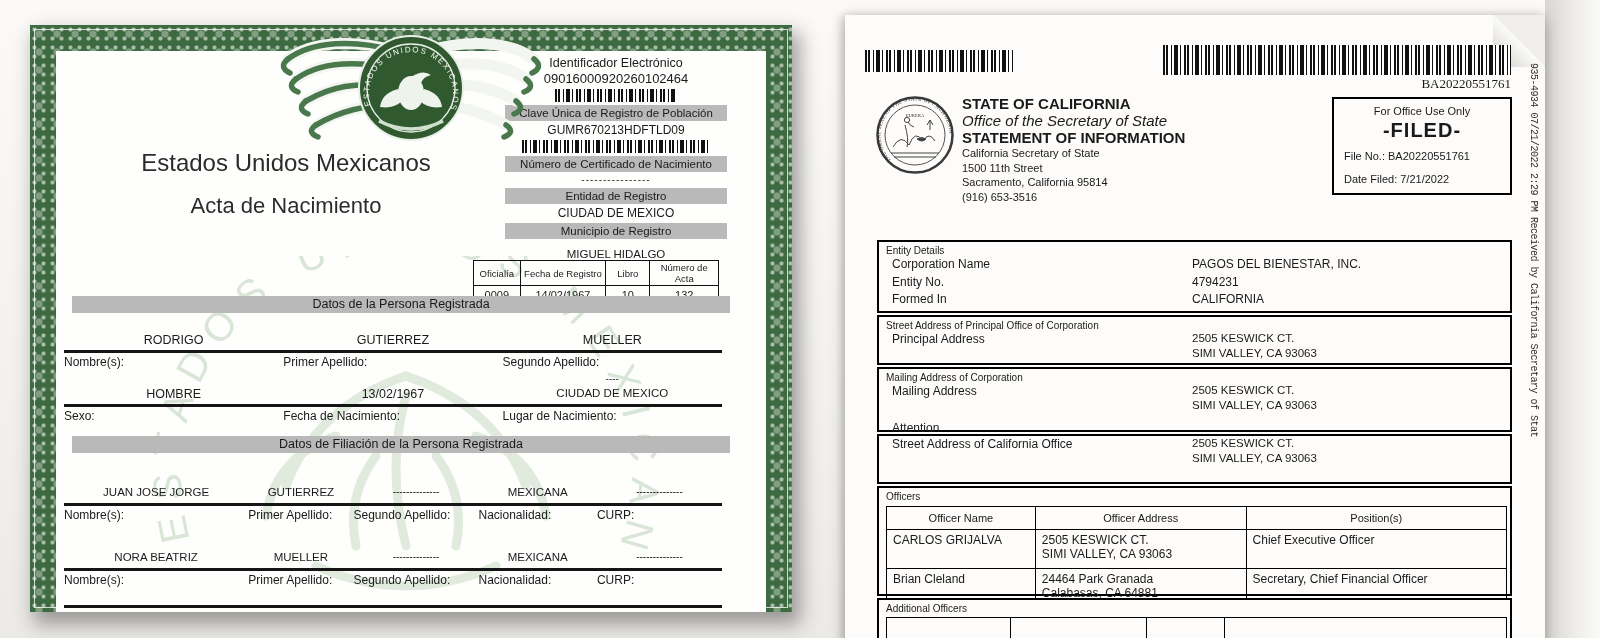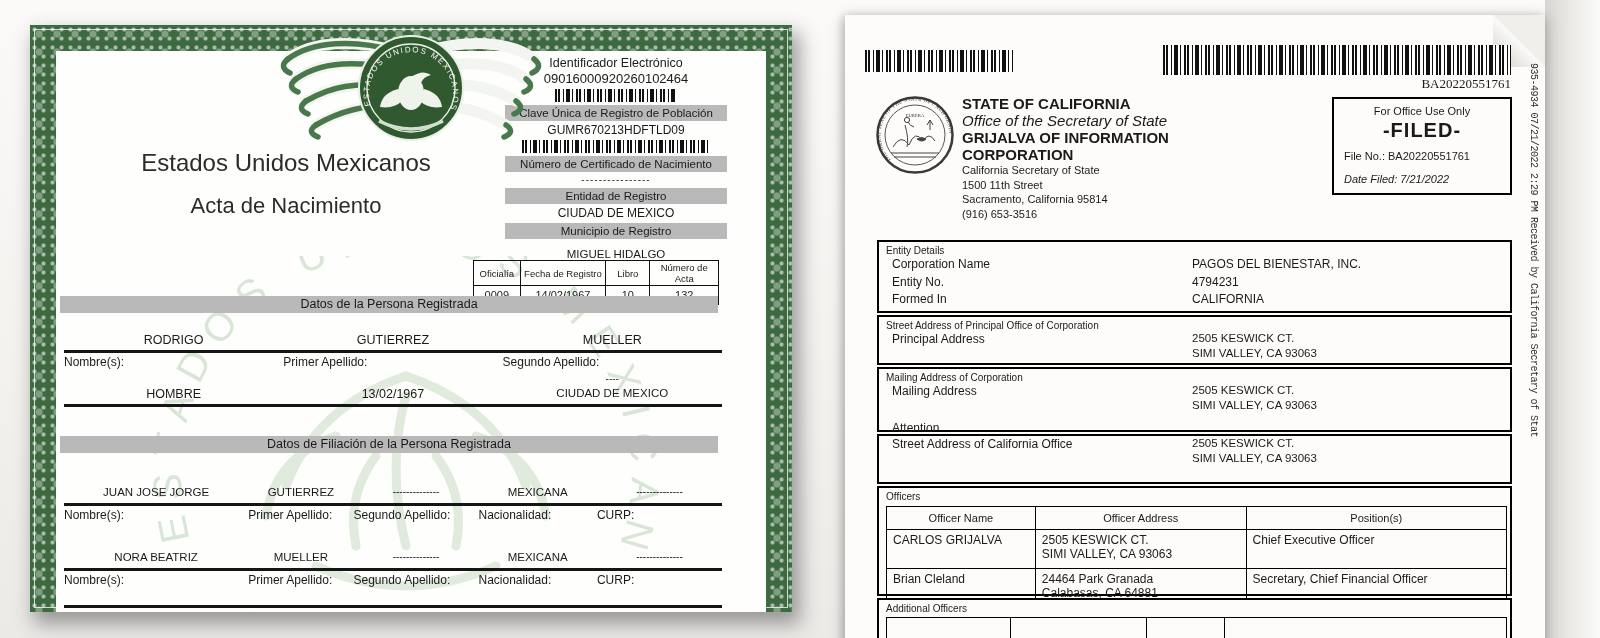--- a/index.html
+++ b/index.html
@@ -34,21 +34,21 @@
   .mx-bar{width:100%;background:#b9b9b9;height:16px;line-height:16px;text-align:center;font-size:11.5px;margin-top:3px;}
   .mx-val{font-size:12px;margin-top:2px;}
   .mx-dashes{font-size:10px;letter-spacing:1px;margin-top:2px;color:#333;}
   .barcode{background:repeating-linear-gradient(90deg,#111 0 2px,#fff 2px 3px,#111 3px 5px,#fff 5px 8px,#111 8px 9px,#fff 9px 11px,#111 11px 15px,#fff 15px 17px,#111 17px 18px,#fff 18px 21px);}
   .mx-bc1{width:122px;height:13px;margin-top:3px;}
   .mx-bc2{width:188px;height:13px;margin-top:3px;}
   .mx-regtable{position:absolute;left:417px;top:209px;width:246px;border-collapse:collapse;z-index:4;}
   .mx-regtable th,.mx-regtable td{border:1.4px solid #111;text-align:center;}
   .mx-regtable th{font-size:9.5px;font-weight:normal;height:14px;}
   .mx-regtable td{font-size:11px;height:16px;}
-  .mx-secbar{position:absolute;left:4px;width:658px;height:17px;background:#b9b9b9;text-align:center;font-size:12.5px;line-height:17px;z-index:4;}
+  .mx-secbar{position:absolute;left:16px;width:658px;height:17px;background:#b9b9b9;text-align:center;font-size:12.5px;line-height:17px;z-index:4;}
   .mx-row{position:absolute;left:8px;width:658px;z-index:4;}
   .mx-vals,.mx-labs,.mx-pre{display:flex;}
   .mx-vals>div{text-align:center;font-size:12.5px;height:16px;}
   .mx-labs>div{text-align:left;font-size:12px;margin-top:2px;}
   .mx-pre>div{text-align:center;font-size:10px;height:14px;color:#333;}
   .mx-line{border-top:3px solid #151515;margin-top:1px;}
   .c3>div{flex:0 0 33.33%;}
   .c5>div:nth-child(1){flex:0 0 28%;}
   .c5>div:nth-child(2){flex:0 0 16%;}
   .c5>div:nth-child(3){flex:0 0 19%;}
@@ -72,21 +72,21 @@
   .ca-bcnum{font-family:"Liberation Serif",serif;font-size:13px;text-align:right;margin-top:1px;}
   .ca-seal{position:absolute;left:30px;top:80px;}
   .ca-header{position:absolute;left:117px;top:80px;width:360px;}
   .ca-h-bold{font-size:15px;font-weight:bold;line-height:17px;}
   .ca-h-italic{font-size:15px;font-style:italic;line-height:17px;}
   .ca-h-small{font-size:11px;line-height:14.5px;}
   .ca-officebox{position:absolute;left:487px;top:82px;width:180px;height:98px;border:2px solid #000;box-sizing:border-box;}
   .ca-office-title{font-size:11px;text-align:center;margin-top:6px;}
   .ca-office-stamp{font-size:20px;font-weight:bold;text-align:center;letter-spacing:1px;margin-top:2px;}
   .ca-office-line{font-size:11px;margin:8px 0 11px 10px;}
-  .ca-office-line2{font-size:11px;margin:6px 0 0 10px;font-style:italic;}
+  .ca-office-line2{font-size:11px;margin:6px 0 0 10px;}
   .ca-main{position:absolute;left:32px;top:225px;width:635px;}
   .ca-box{border:2px solid #000;box-sizing:border-box;margin-bottom:2px;background:#fdfcfa;}
   .ca-sec{font-size:10px;padding:3px 0 0 7px;}
   .ca-row{display:grid;grid-template-columns:300px 1fr;padding-left:13px;font-size:12px;line-height:17.5px;}
   .ca-row .v{font-size:12px;}
   .ca-addr-val{font-size:11.5px;line-height:14.5px;}
   .ca-attn{font-size:12px;padding-left:13px;margin-top:9px;}
   .ca-offtable{border-collapse:collapse;margin:4px 4px 0 7px;width:621px;}
   .ca-offtable th{border:1.6px solid #000;font-size:11px;font-weight:normal;height:20px;text-align:center;}
   .ca-offtable td{border:1.6px solid #000;font-size:12px;padding:3px 6px;vertical-align:top;height:32px;}
@@ -227,20 +227,25 @@
         <div></div>
           <div></div>
         <div>----</div>
       </div>
       <div class="mx-vals c3">
         <div>HOMBRE</div>
         <div>13/02/1967</div>
         <div style="font-size:11.5px">CIUDAD DE MEXICO</div>
       </div>
       <div class="mx-line"></div>
+      <div class="mx-labs c3">
+        <div>Sexo:</div>
+        <div>Fecha de Nacimiento:</div>
+        <div>Lugar de Nacimiento:</div>
+      </div>
     </div>
 
     <div class="mx-secbar" style="top:385px;">Datos de Filiación de la Persona Registrada</div>
 
     <div class="mx-row" style="top:435px;">
       <div class="mx-vals c5" style="font-size:11.5px;">
         <div style="font-size:11.5px">JUAN JOSE JORGE</div>
         <div style="font-size:11.5px">GUTIERREZ</div>
         <div style="font-size:10px">--------------</div>
         <div style="font-size:11.5px">MEXICANA</div>
@@ -304,22 +309,21 @@
       <circle cx="32" cy="25" r="2.6"></circle>
       <path d="M42,44 q5,-3 9,0 q-4,4 -9,0 z" fill="#444"></path>
       <path d="M16,58 h48 M19,62 h42"></path>
       <path d="M52,30 l3,-5 l3,5 M55,25 v10"></path>
     </g>
   </svg>
 
   <div class="ca-header">
     <div class="ca-h-bold">STATE OF CALIFORNIA</div>
     <div class="ca-h-italic">Office of the Secretary of State</div>
-    <div class="ca-h-bold">GRIJALVA OF INFORMATION</div>
-    <div class="ca-h-bold">CORPORATION</div>
+    <div class="ca-h-bold">STATEMENT OF INFORMATION</div>
     <div class="ca-h-small">California Secretary of State</div>
     <div class="ca-h-small">1500 11th Street</div>
     <div class="ca-h-small">Sacramento, California 95814</div>
     <div class="ca-h-small">(916) 653-3516</div>
   </div>
 
   <div class="ca-officebox">
     <div class="ca-office-title">For Office Use Only</div>
     <div class="ca-office-stamp">-FILED-</div>
     <div class="ca-office-line">File No.: BA20220551761</div>

